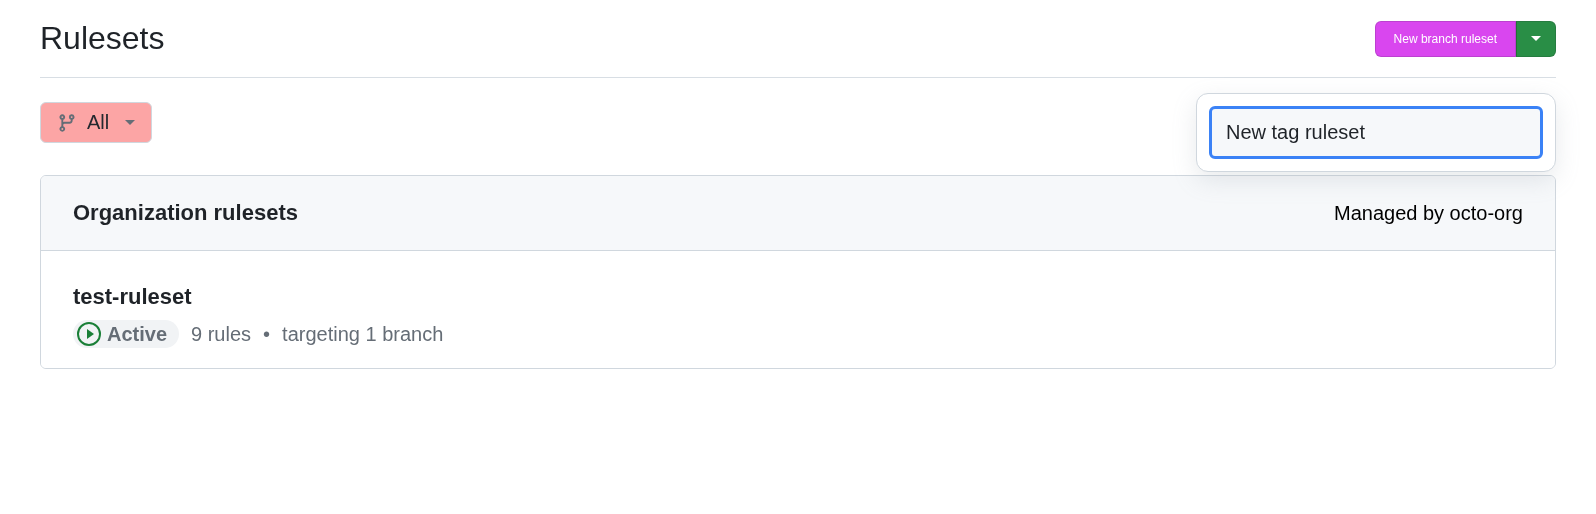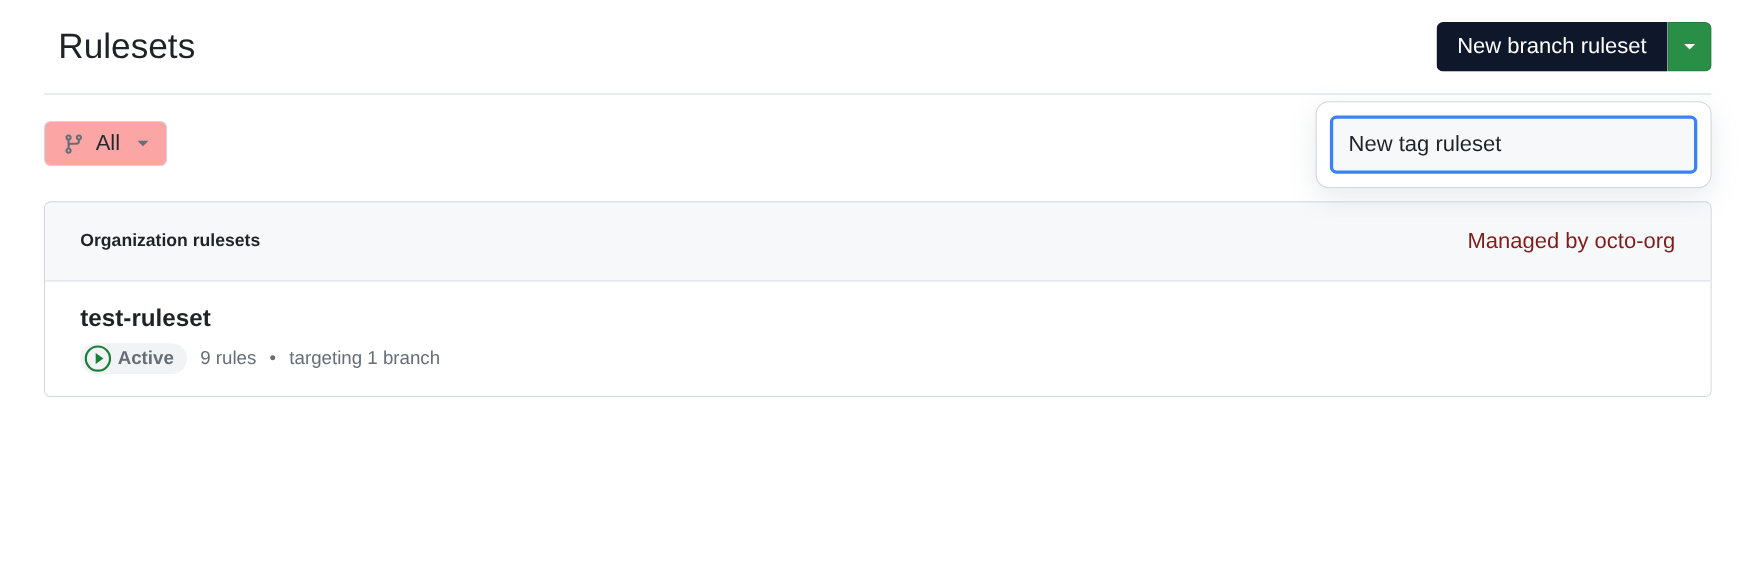--- a/index.html
+++ b/index.html
@@ -20,33 +20,32 @@
       align-items: center;
       padding-bottom: 20px;
       border-bottom: 1px solid #d8dee4;
       margin-bottom: 24px;
       position: relative;
     }
     .page-title {
       font-size: 32px;
       font-weight: 400;
       color: #1f2328;
-      margin-left: 13px;
     }
     .new-ruleset-group {
       display: flex;
       align-items: stretch;
       position: relative;
     }
     .btn-primary {
-      background: #0f172a;
+      background: #d946ef;
       color: #ffffff;
       border: 1px solid rgba(27,31,36,0.15);
       padding: 10px 18px;
-      font-size: 20px;
+      font-size: 12px;
       font-weight: 500;
       border-radius: 6px 0 0 6px;
       cursor: pointer;
       display: flex;
       align-items: center;
     }
     .btn-primary-dropdown {
       background: #298e46;
       color: #ffffff;
       border: 1px solid rgba(27,31,36,0.15);
@@ -119,44 +118,45 @@
     }
     .panel-header {
       display: flex;
       justify-content: space-between;
       align-items: center;
       background: #f6f8fa;
       padding: 24px 32px;
       border-bottom: 1px solid #d0d7de;
     }
     .panel-header-title {
-      font-size: 16px;
+      font-size: 22px;
       font-weight: 600;
       color: #1f2328;
       text-align: center;
     }
     .panel-header-sub {
       font-size: 20px;
-      color: #7f1d1d;
+      color: #000000;
     }
     .ruleset-row {
       padding: 20px 32px;
       background: #ffffff;
     }
     .ruleset-name {
       font-size: 22px;
       font-weight: 600;
       color: #1f2328;
       margin-bottom: 10px;
+      margin-top: 13px;
     }
     .ruleset-meta {
       display: flex;
       align-items: center;
       gap: 12px;
-      font-size: 17px;
+      font-size: 20px;
       color: #656d76;
     }
     .status-badge {
       display: inline-flex;
       align-items: center;
       gap: 6px;
       background: #f1f3f5;
       border-radius: 20px;
       padding: 2px 12px 2px 4px;
       font-weight: 600;

